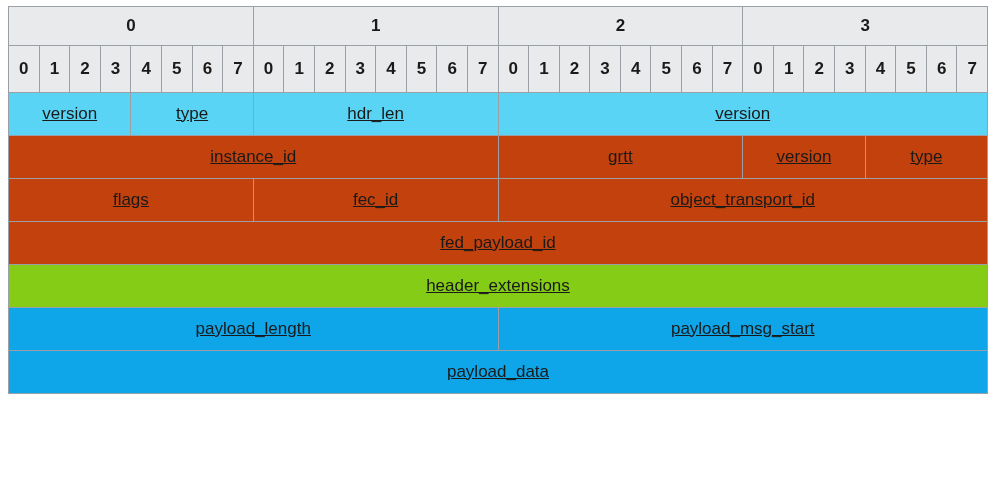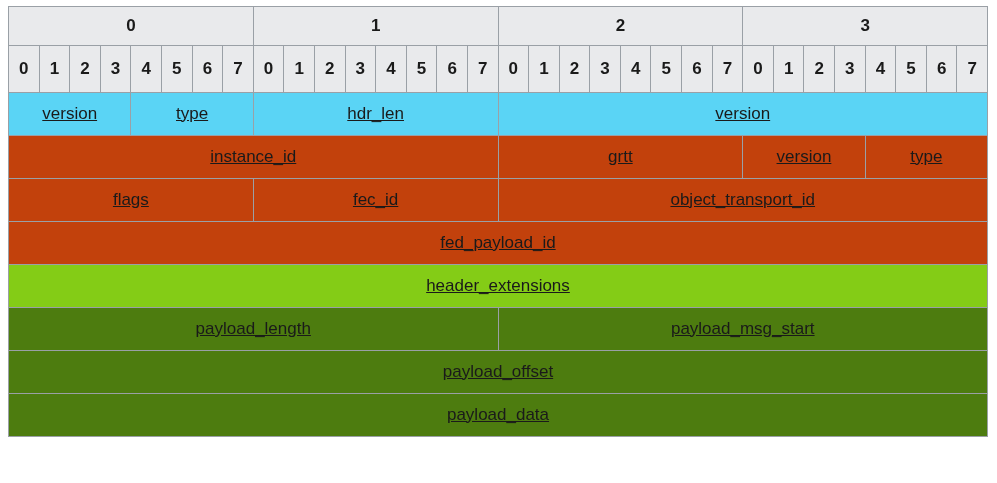--- a/index.html
+++ b/index.html
@@ -50,21 +50,21 @@
   
   tr.field-row td {
     height: 42px;
     font-size: 17px;
     text-decoration: underline;
   }
 
   td.c-dark  { background: #5ad4f5; }
   td.c-light { background: #c2410c; }
   td.c-pink  { background: #84cc16; }
-  td.c-plain { background: #4d7c0f; }
+  td.c-plain { background: #0ea5e9; }
 </style>
 </head>
 <body>
 
 <table id="packet-diagram">
   <colgroup id="bit-colgroup">
       <col style="width: 3.125%;">
       <col style="width: 3.125%;">
       <col style="width: 3.125%;">
       <col style="width: 3.125%;">
@@ -159,19 +159,16 @@
         <td colspan="32" class="c-light">fed_payload_id</td>
       </tr>
       <tr class="field-row">
         <td colspan="32" class="c-pink">header_extensions</td>
       </tr>
       <tr class="field-row">
         <td colspan="16" class="c-plain">payload_length</td>
         <td colspan="16" class="c-plain">payload_msg_start</td>
       </tr>
       <tr class="field-row">
-        <td colspan="32" class="c-plain">payload_offset</td>
-      </tr>
-      <tr class="field-row">
         <td colspan="32" class="c-plain">payload_data</td>
       </tr>
     </tbody>
 </table>
 
 </body></html>

